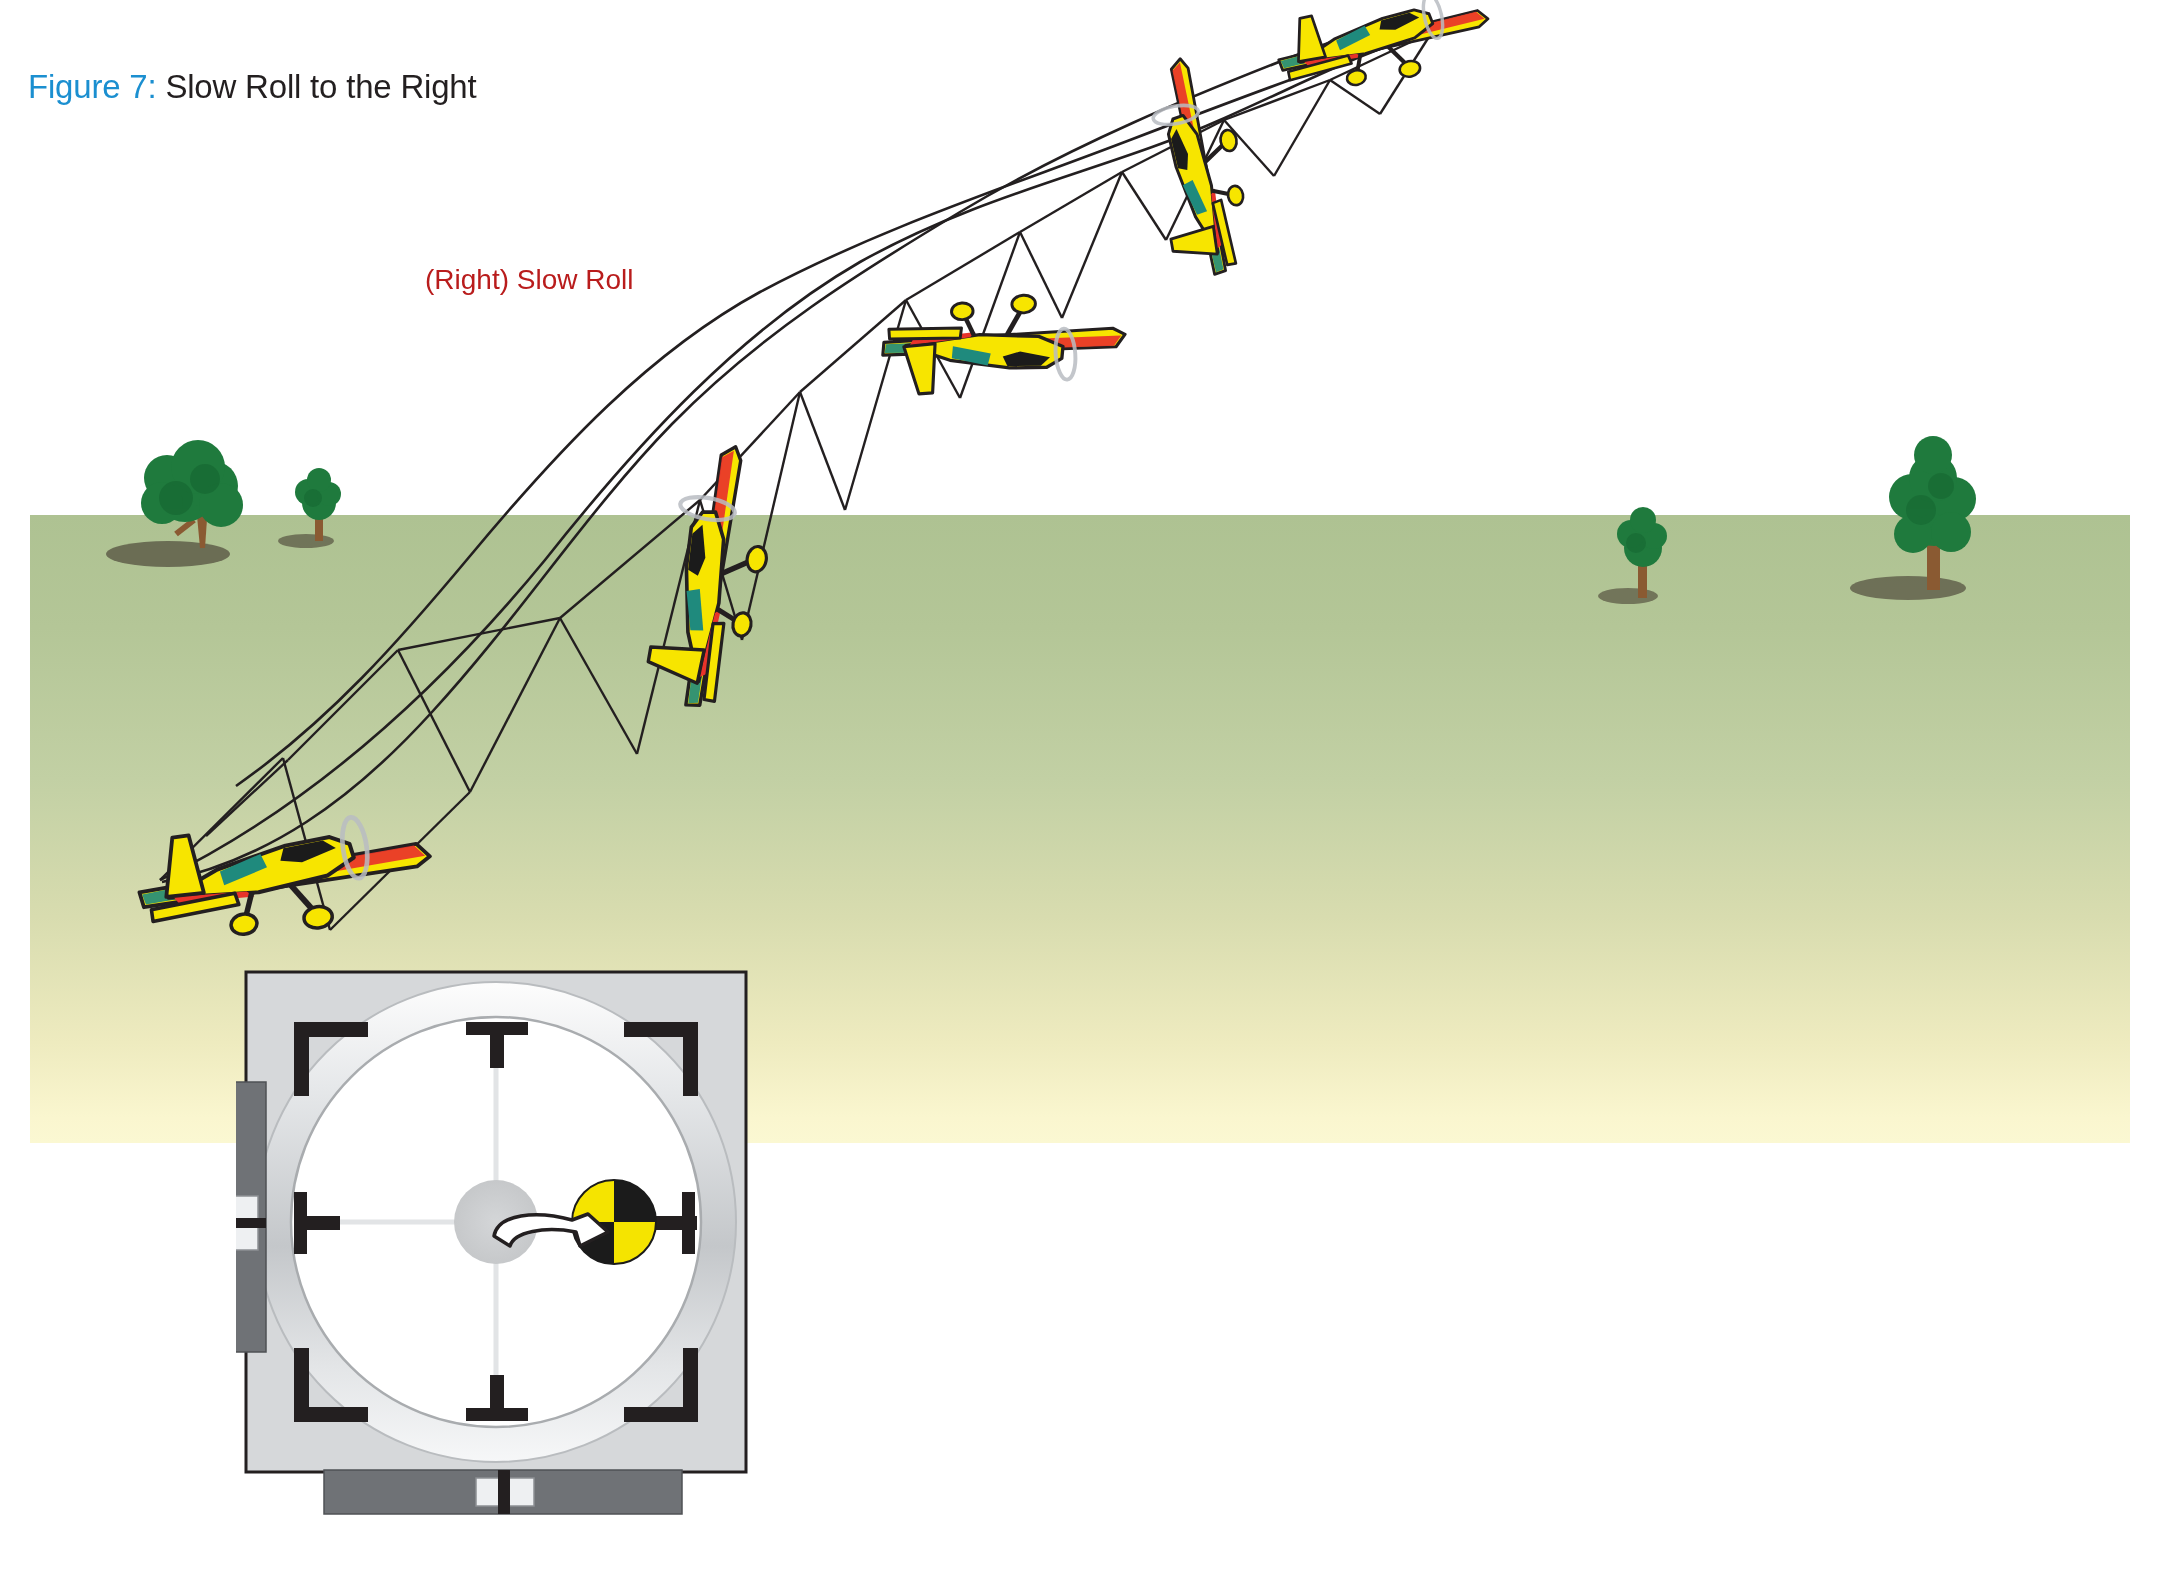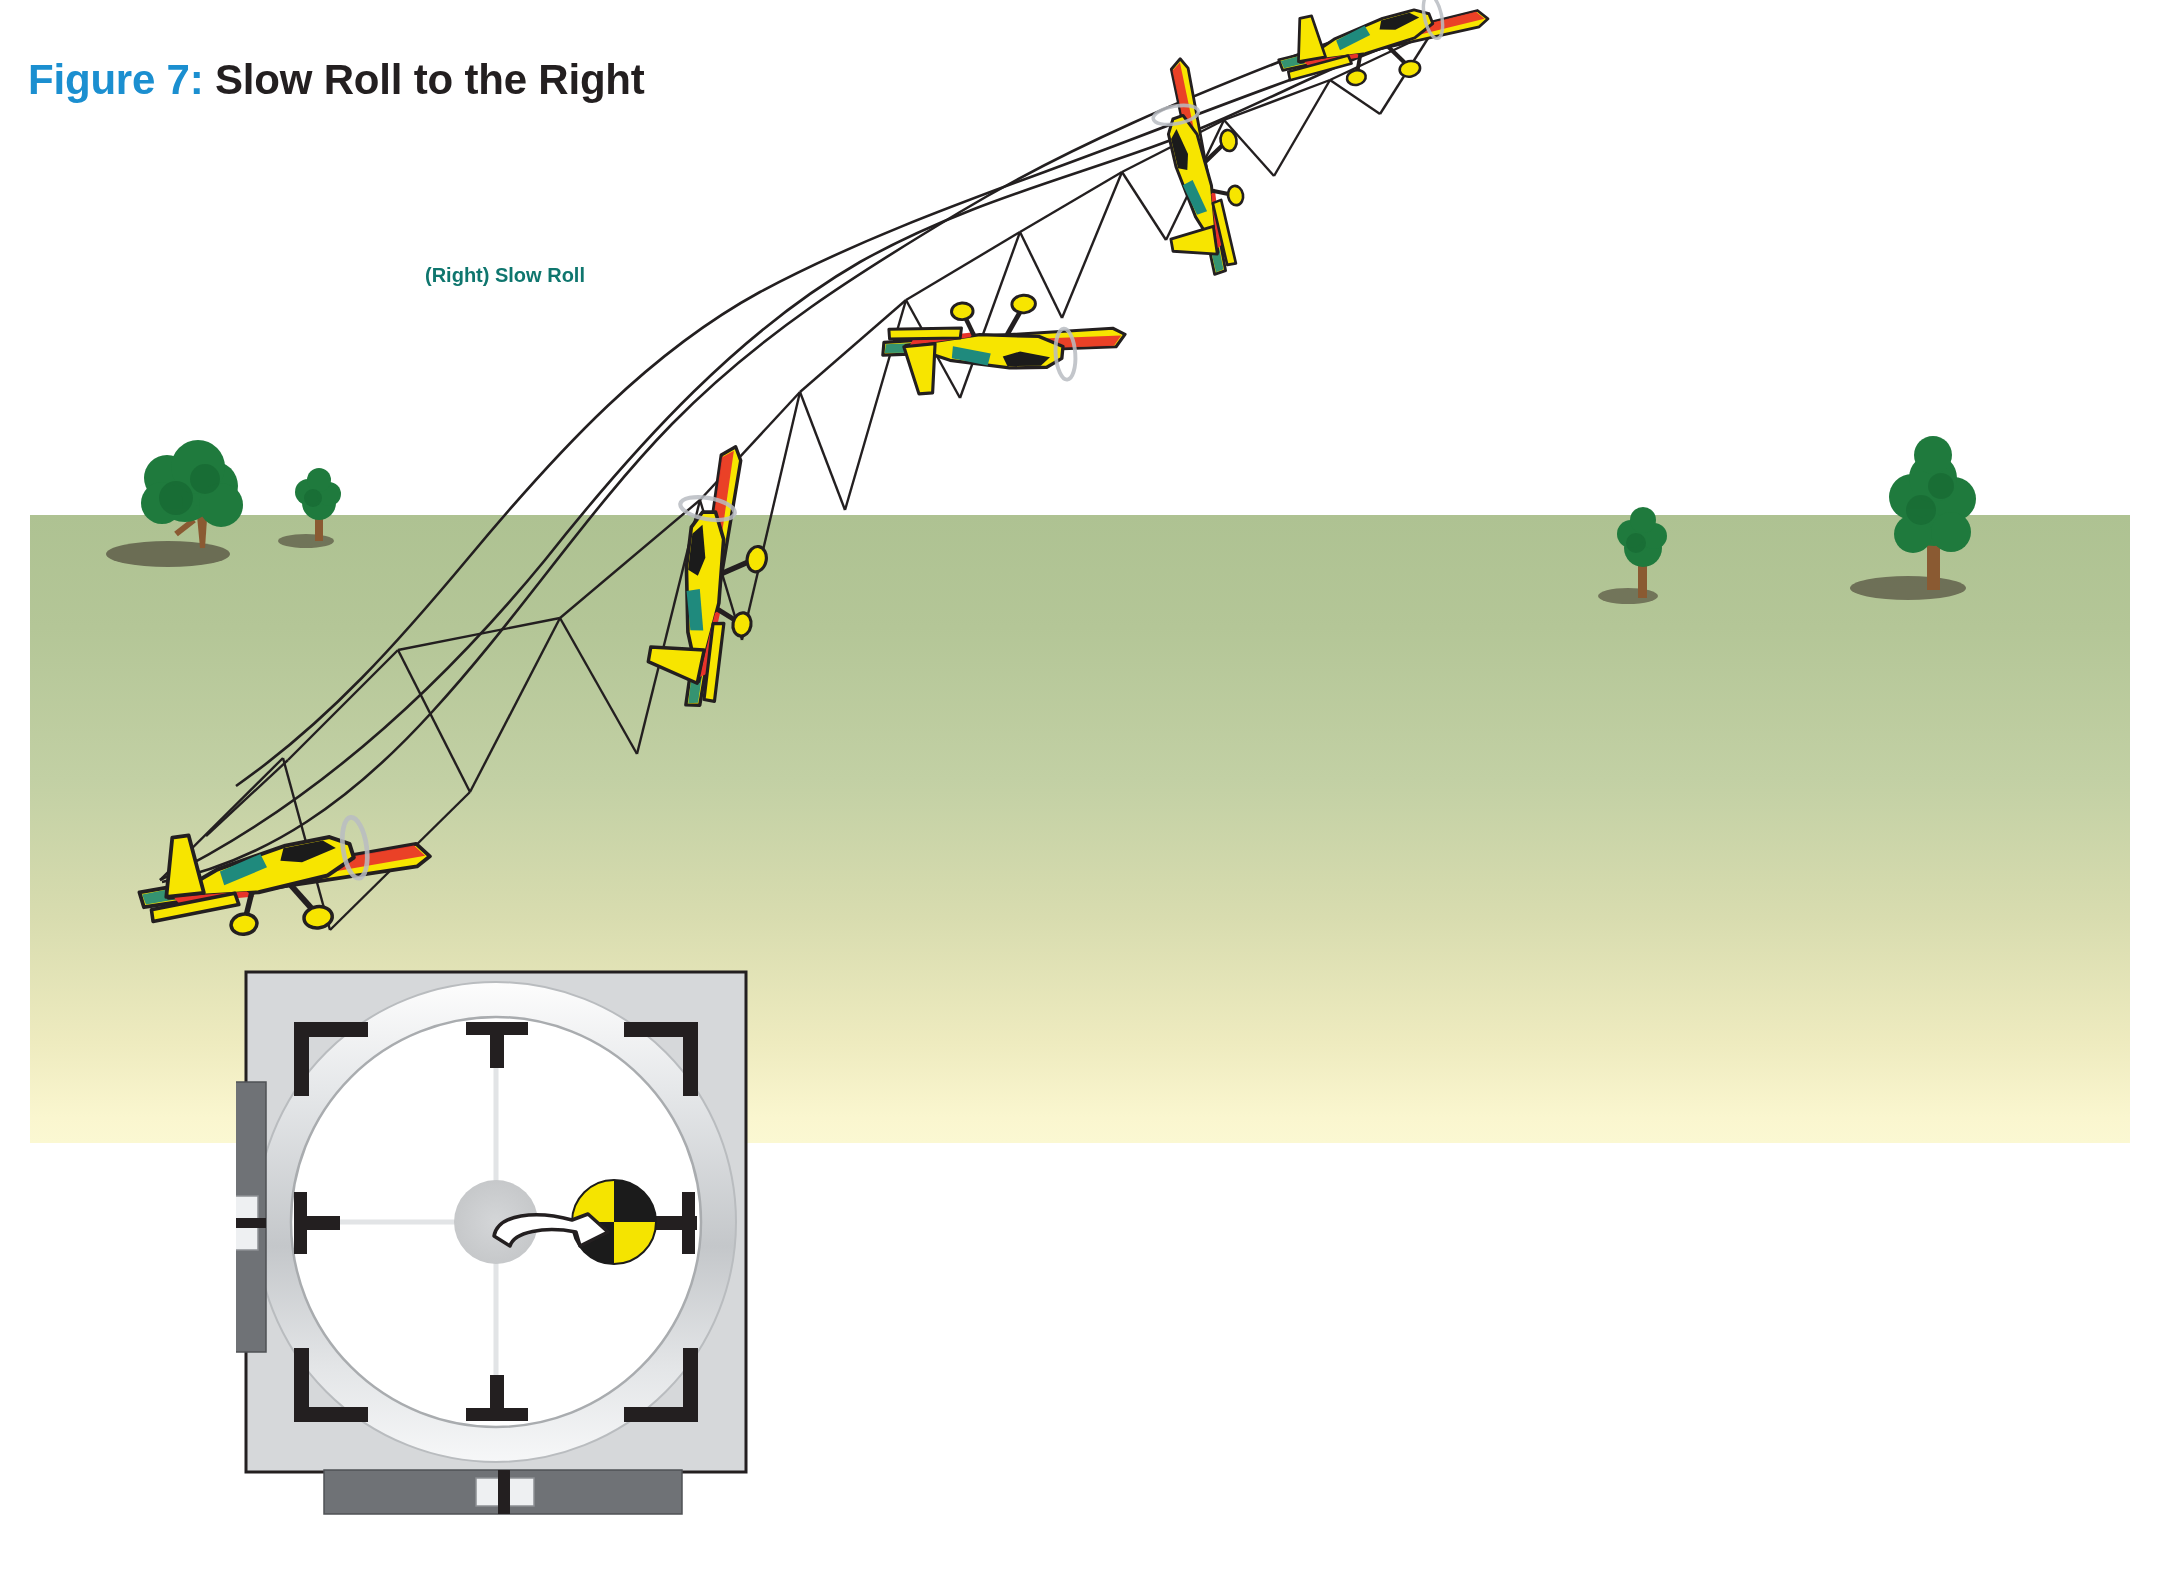--- a/index.html
+++ b/index.html
@@ -4,31 +4,31 @@
 <style>
   html,body{margin:0;padding:0;background:#ffffff;}
   body{
     width:2160px;height:1576px;position:relative;overflow:hidden;
     font-family:"Liberation Sans", sans-serif;
     -webkit-font-smoothing:antialiased;
   }
 
   
   #caption{
-    position:absolute;left:28px;top:56px;
-    font-size:42px;font-weight:bold;letter-spacing:-0.2px;
+    position:absolute;left:28px;top:68px;
+    font-size:33px;font-weight:normal;letter-spacing:-0.2px;
     white-space:nowrap;
   }
   #caption .fig-num{color:#1b8fd0;}
   #caption .fig-title{color:#231f20;}
 
   
   #maneuver-label{
     position:absolute;left:425px;top:264px;
-    font-size:20px;font-weight:bold;color:#0f766e;
+    font-size:28px;font-weight:normal;color:#b91c1c;
     white-space:nowrap;
   }
 
   
   #scene{position:absolute;left:0;top:0;width:2160px;height:1576px;}
   #ground{
     position:absolute;left:30px;top:515px;width:2100px;height:628px;
     background:linear-gradient(to bottom,
        #aec292 0%,
        #b4c697 18%,

